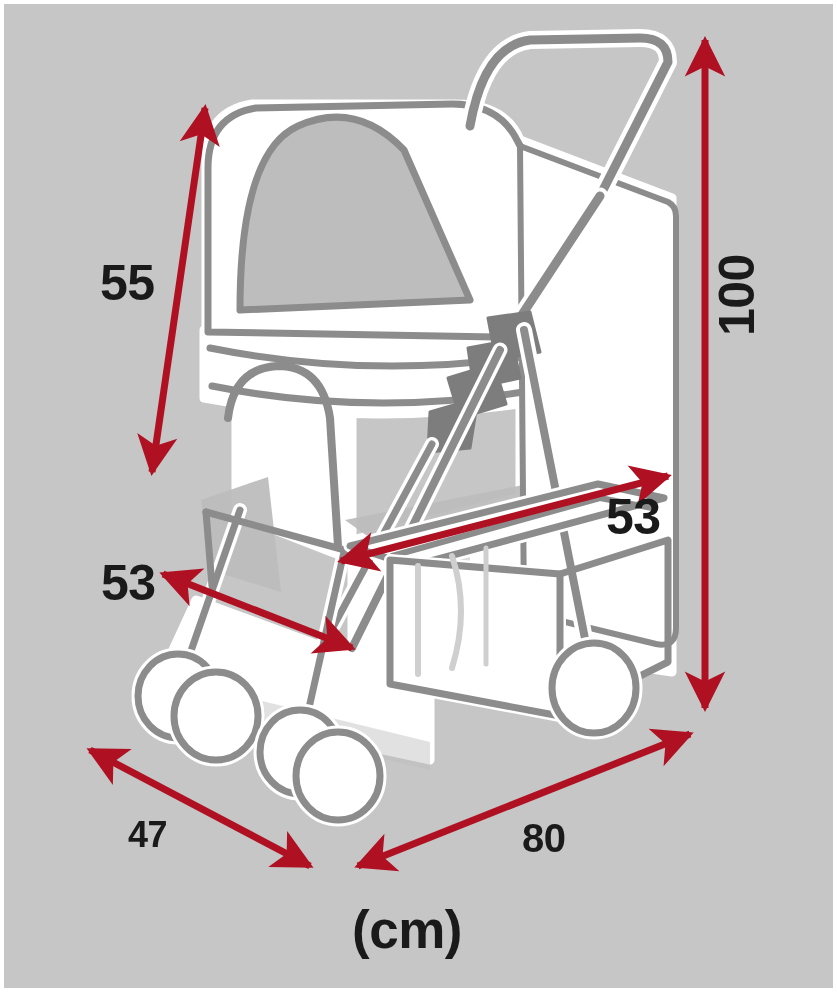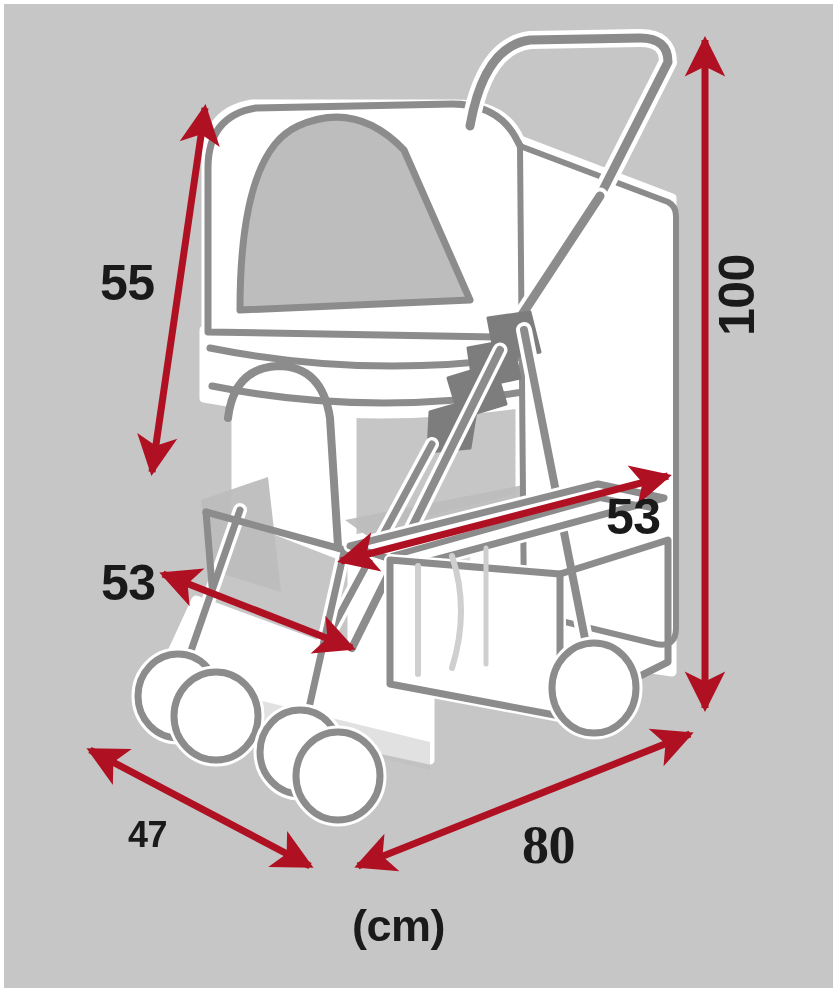--- a/index.html
+++ b/index.html
@@ -34,22 +34,22 @@
     line-height:1;
     white-space:nowrap;
     user-select:none;
   }
   #label-55{ left:100px; top:258px; font-size:50px; }
   #label-100{ left:712px; top:336px; font-size:50px;
               transform:rotate(-90deg); transform-origin:left top; }
   #label-53{ left:606px; top:484px; font-size:50px;margin-top:8px; }
   #label-33{ left:101px; top:558px; font-size:50px; }
   #label-47{ left:128px; top:817px; font-size:36px; }
-  #label-80{ left:522px; top:818px; font-size:54px;font-family:Liberation Serif, serif; }
-  #label-unit{ left:352px; top:903px; font-size:45px; }
+  #label-80{ left:522px; top:818px; font-size:40px; }
+  #label-unit{ left:352px; top:903px; font-size:53px; }
 </style>
 </head>
 <body>
 
 <div id="diagram-root">
 
   <div id="canvas-bg"></div>
 
   <svg id="svg-layer" viewBox="0 0 837 992">
     <defs>

